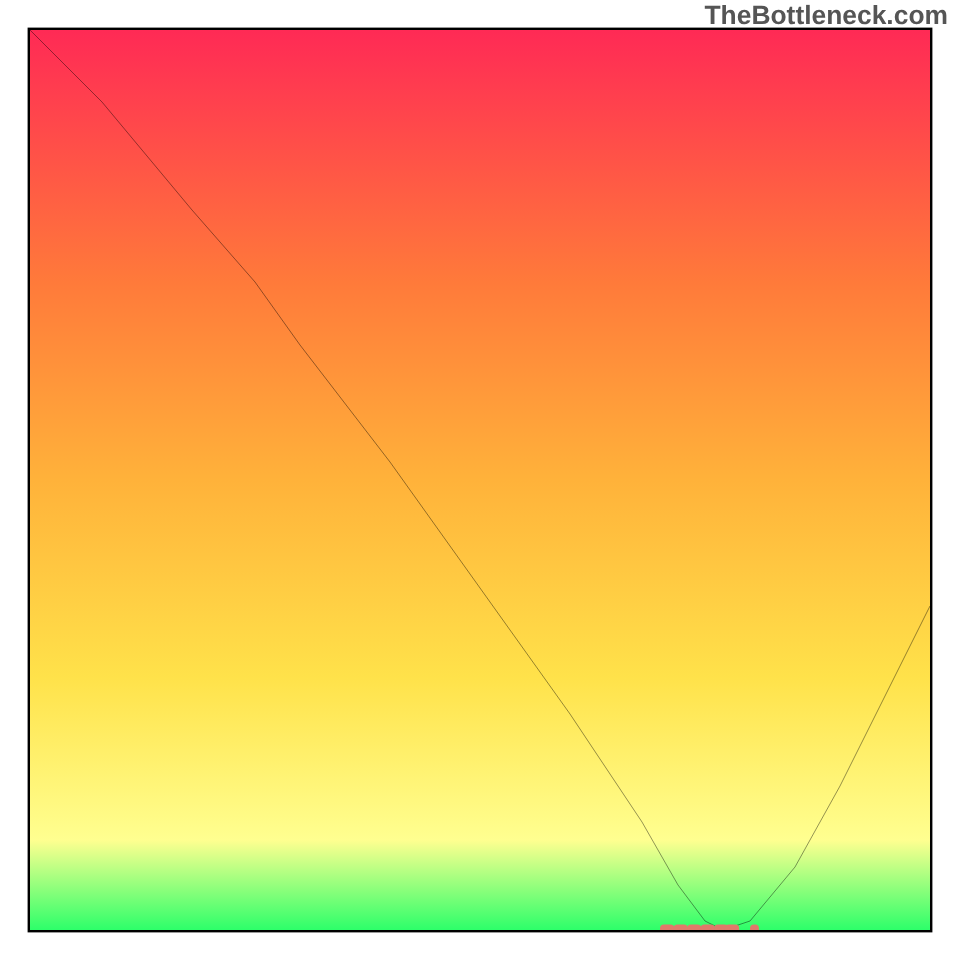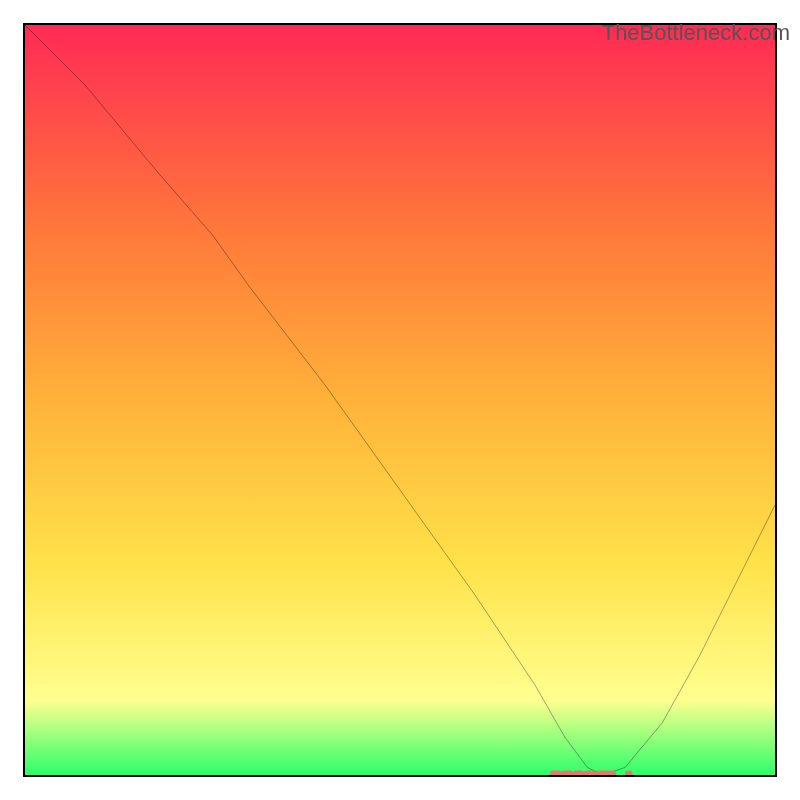--- a/index.html
+++ b/index.html
@@ -1,22 +1,22 @@
 <!DOCTYPE html>
 <html><head>
 <meta charset="utf-8">
 <style>
   * { margin: 0; padding: 0; box-sizing: border-box; }
   body { width: 800px; height: 800px; position: relative; font-family: Arial, sans-serif; background: #fff; }
   .watermark {
     position: absolute;
-    top: 20px;
+    top: 0;
     right: 10px;
     font-size: 22px;
-    font-weight: normal;
+    font-weight: bold;
     color: #555;
     z-index: 10;
     font-family: Arial, sans-serif;
   }
   .plot-area {
     position: absolute;
     left: 23px;
     top: 23px;
     width: 754px;
     height: 754px;

